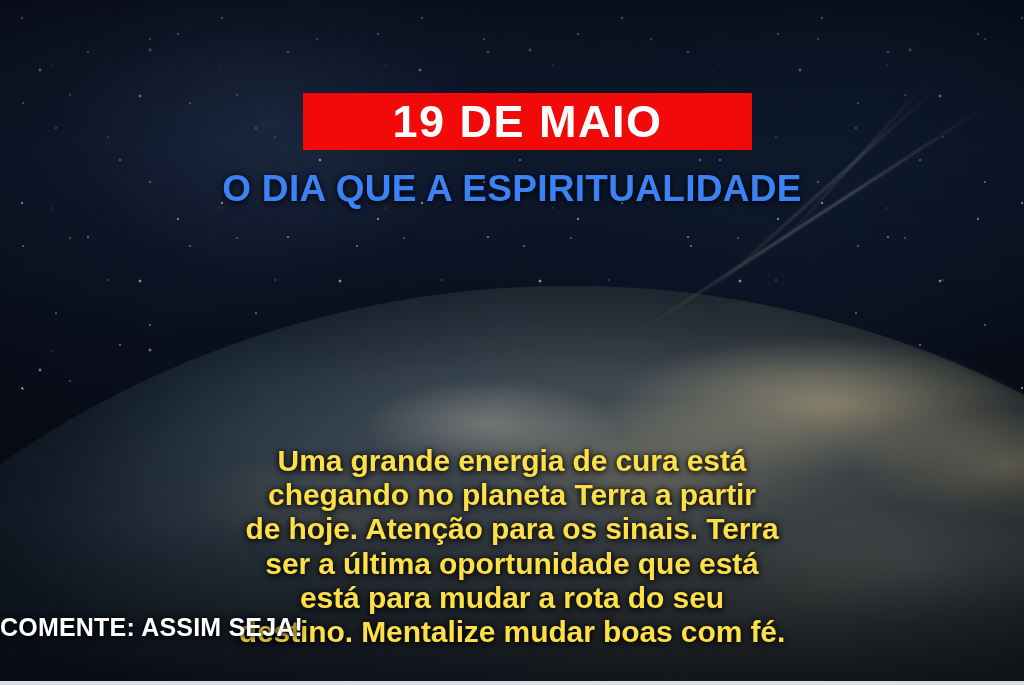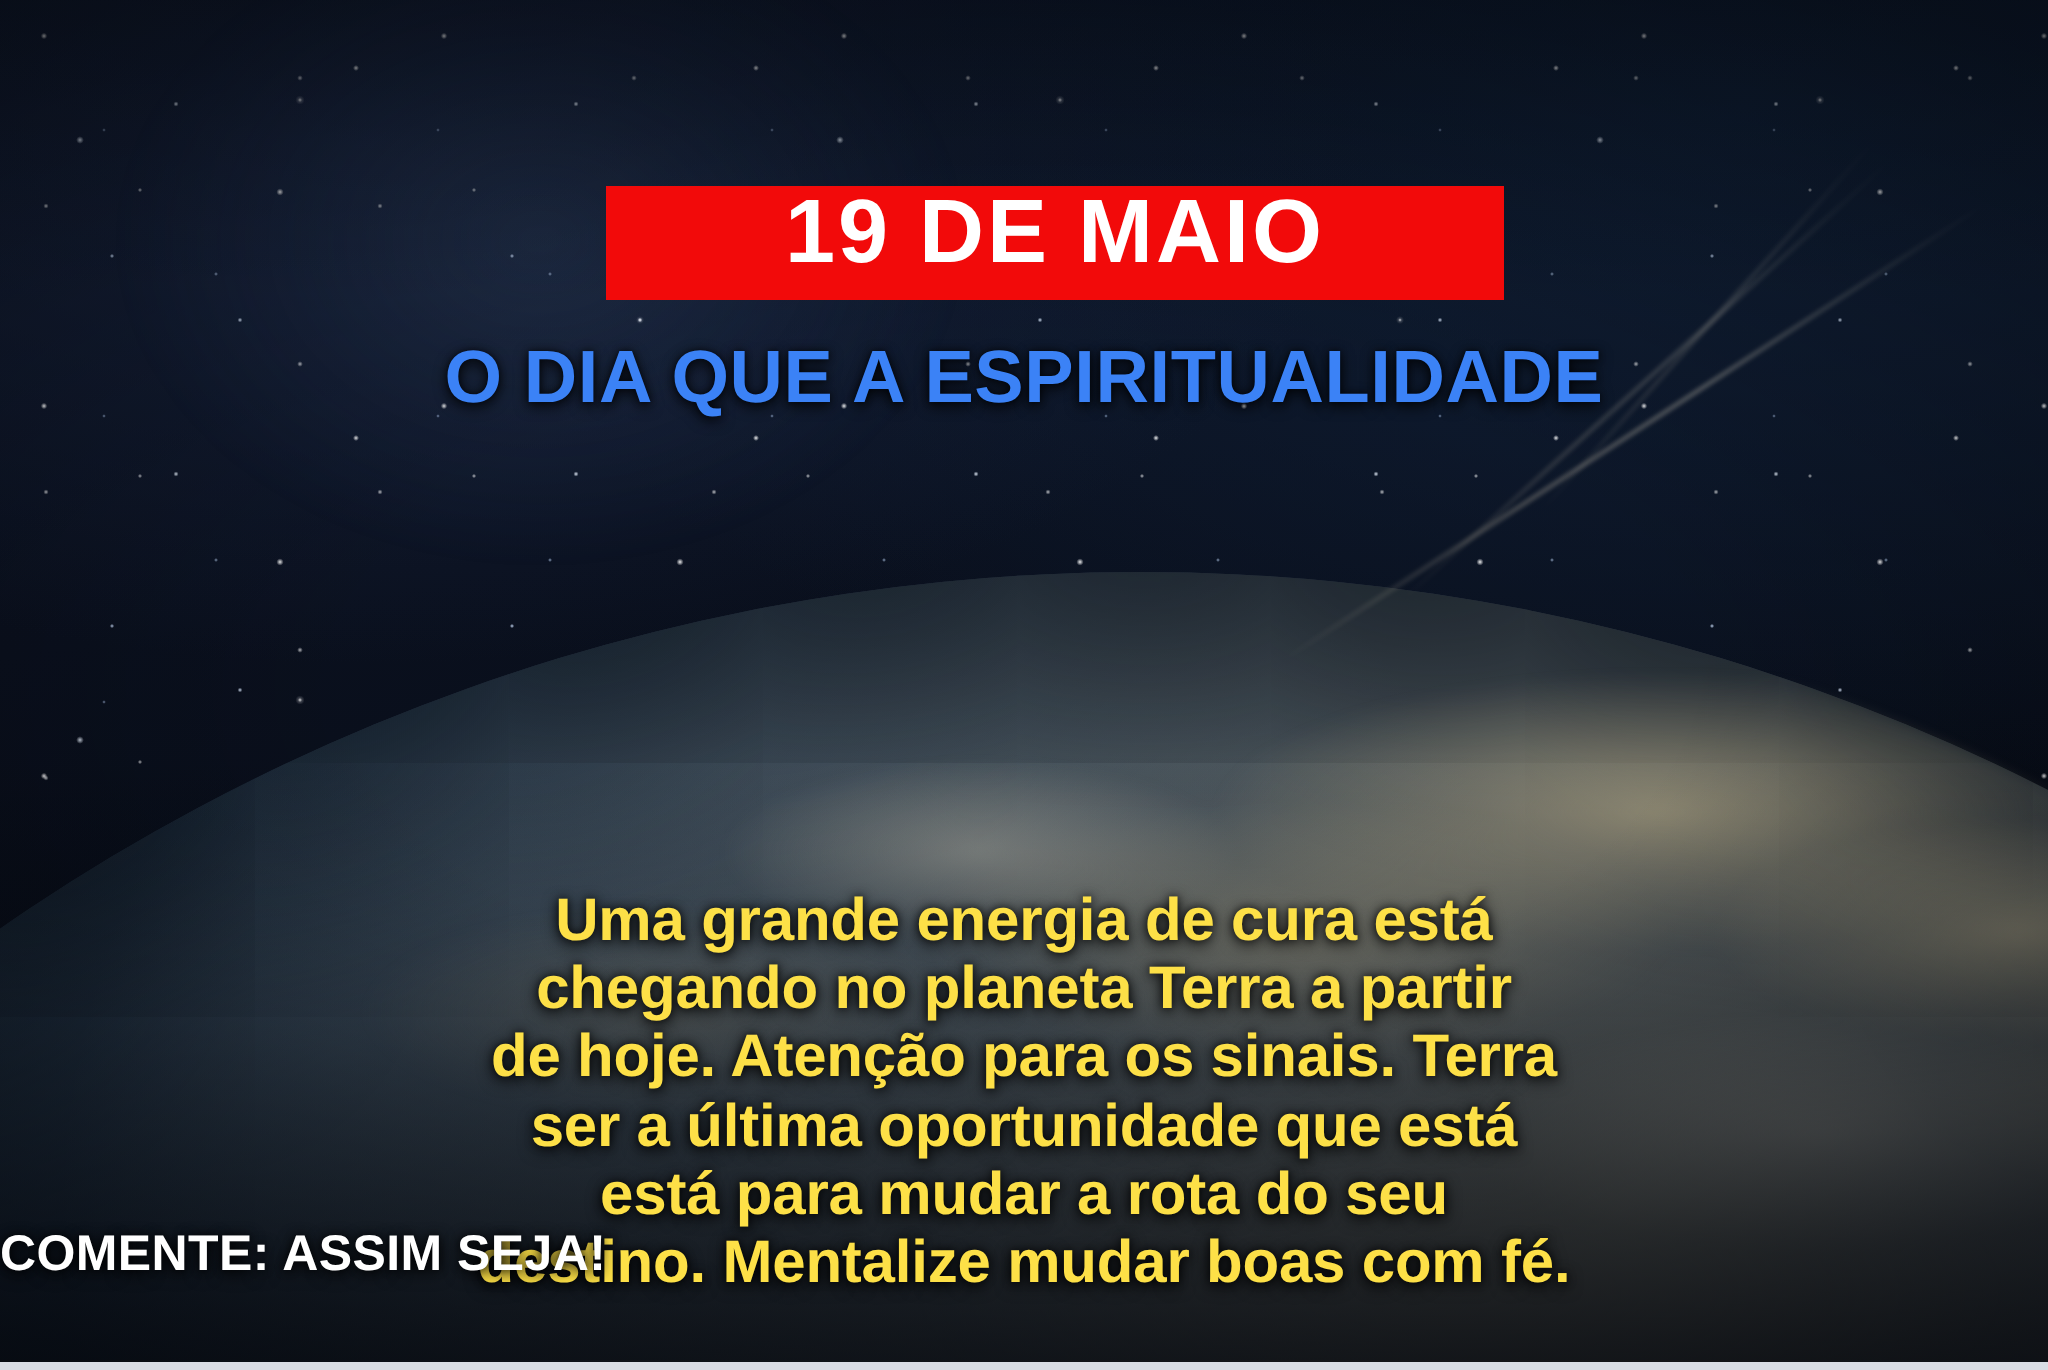--- a/index.html
+++ b/index.html
@@ -187,20 +187,21 @@
   }
 
   .date-banner {
     position: absolute;
     left: 303px;
     top: 93px;
     width: 449px;
     height: 57px;
     background: #f20a0a;
     display: flex;
+    align-items: center;
     justify-content: center;
   }
   .date-banner-text {
     color: #ffffff;
     font-size: 45px;
     font-weight: 700;
     letter-spacing: 1.5px;
     line-height: 1;
     white-space: nowrap;
   }

